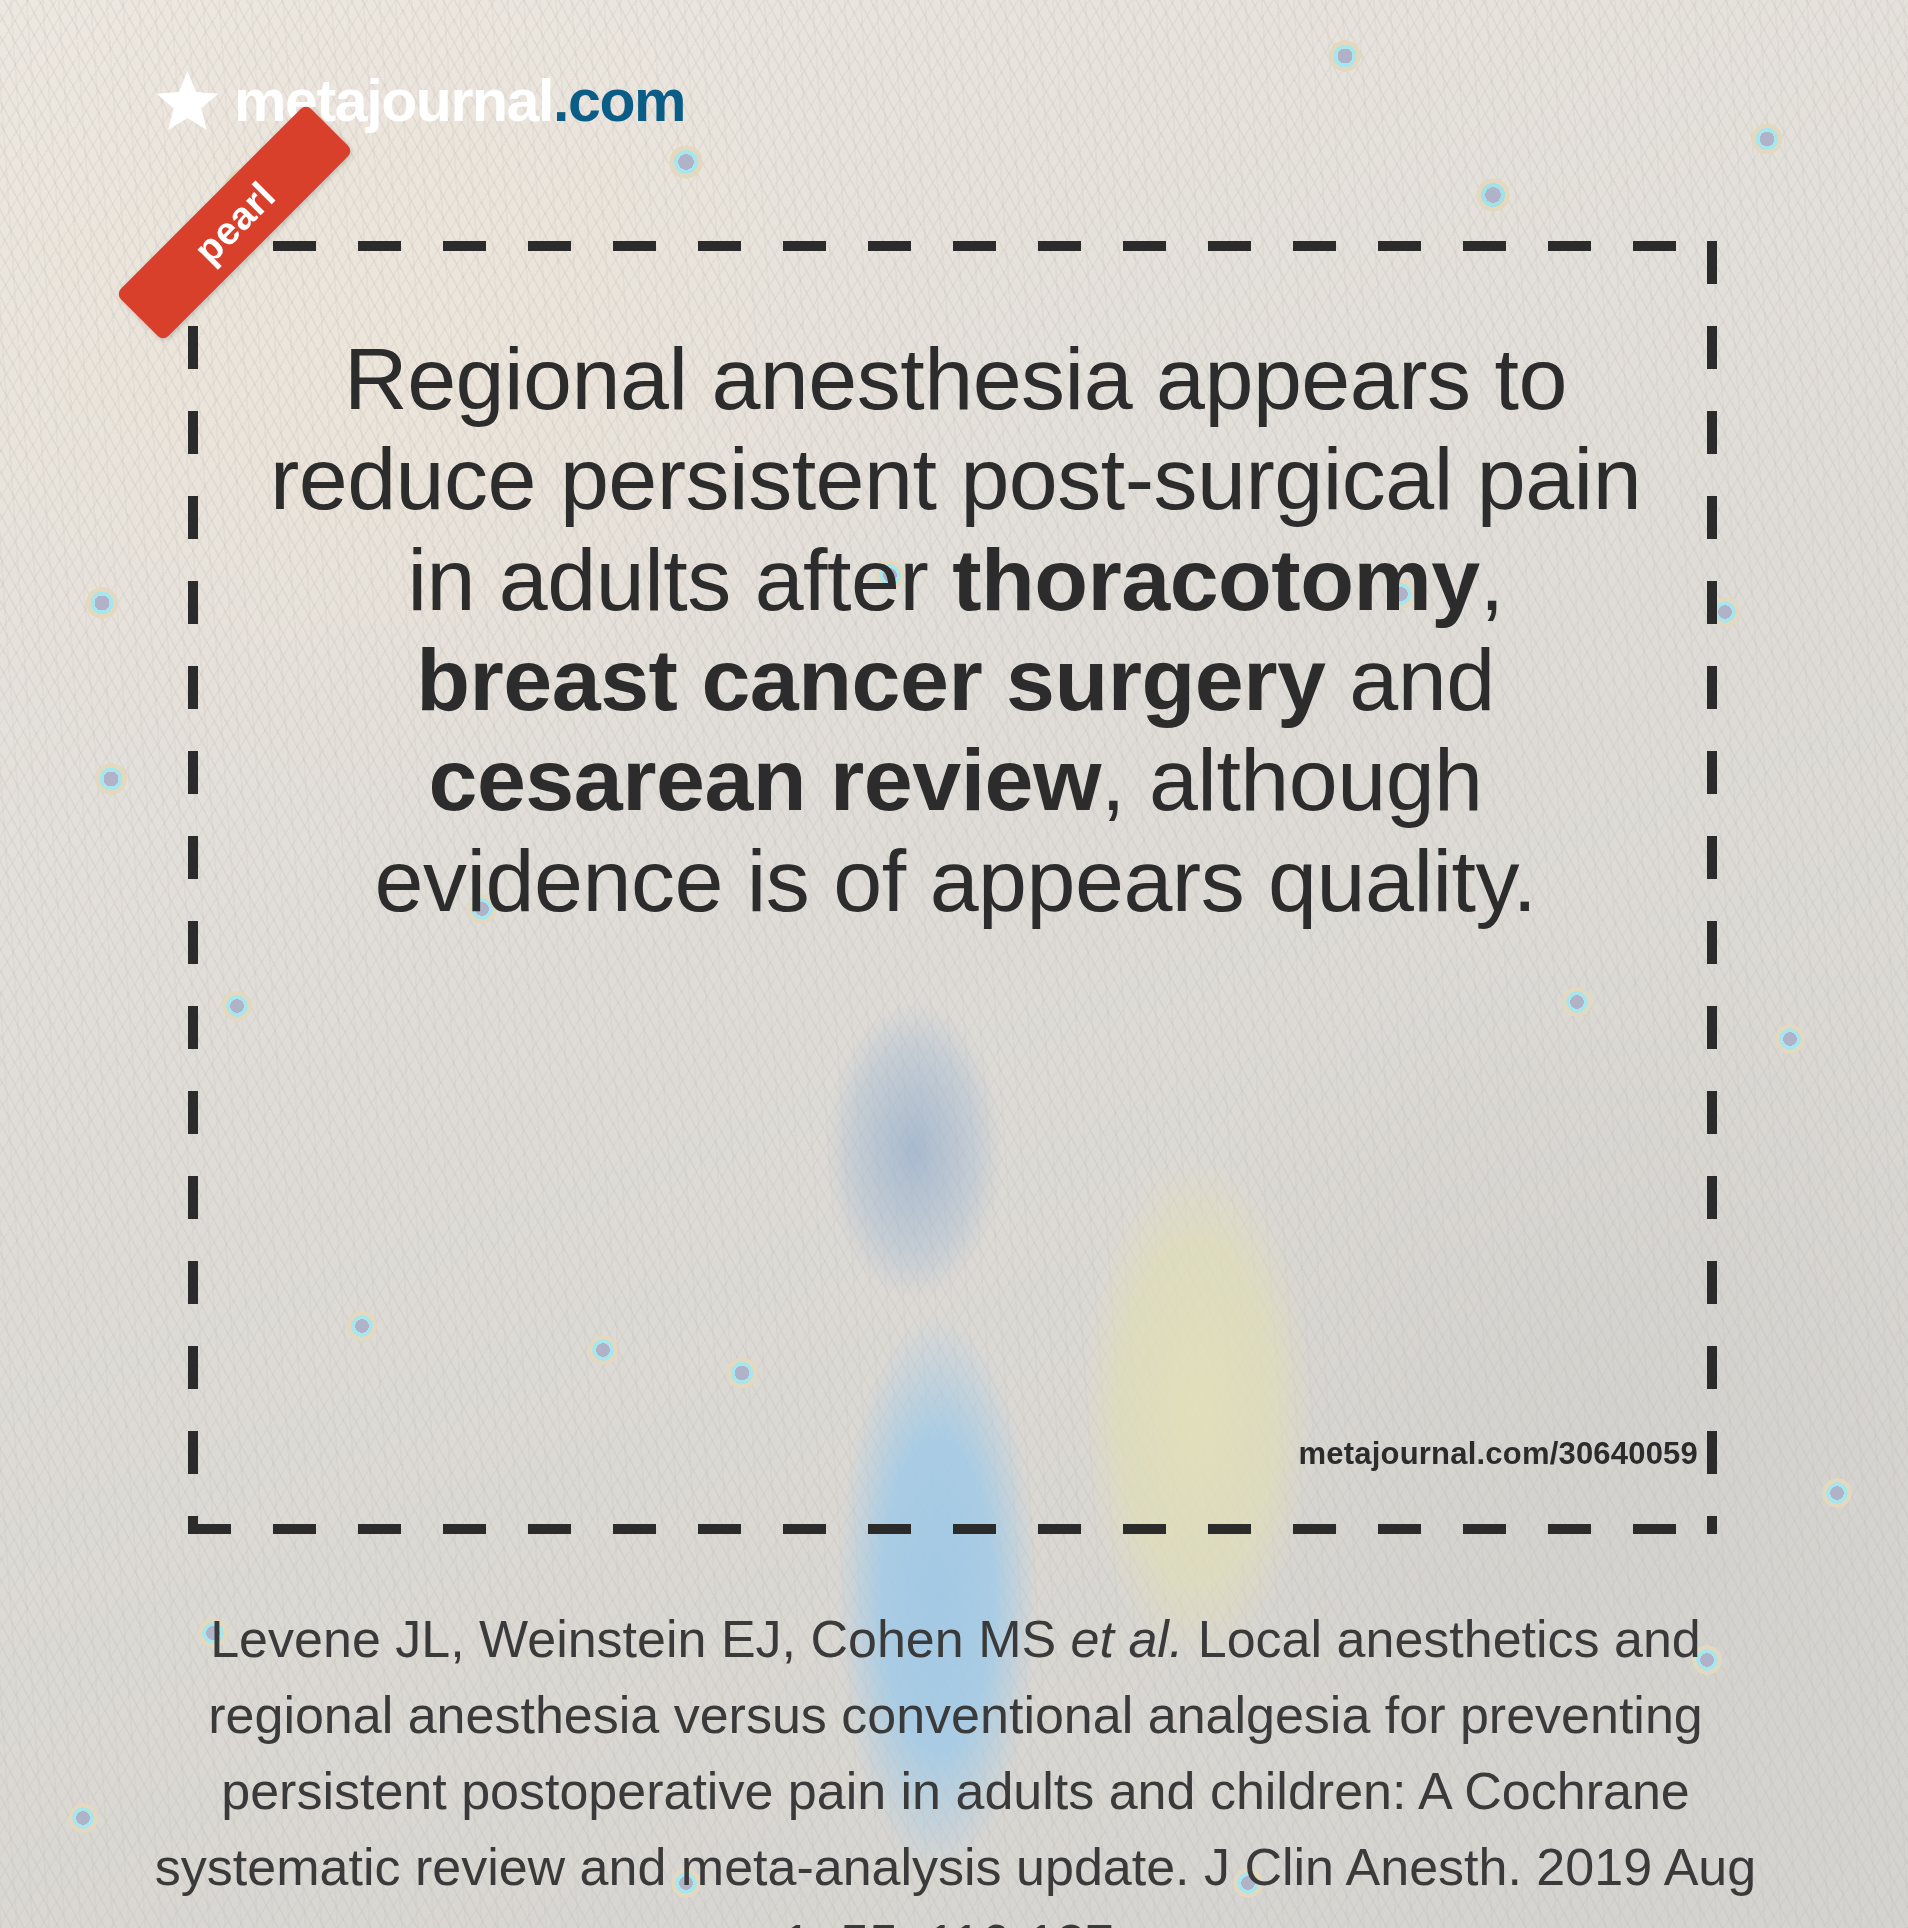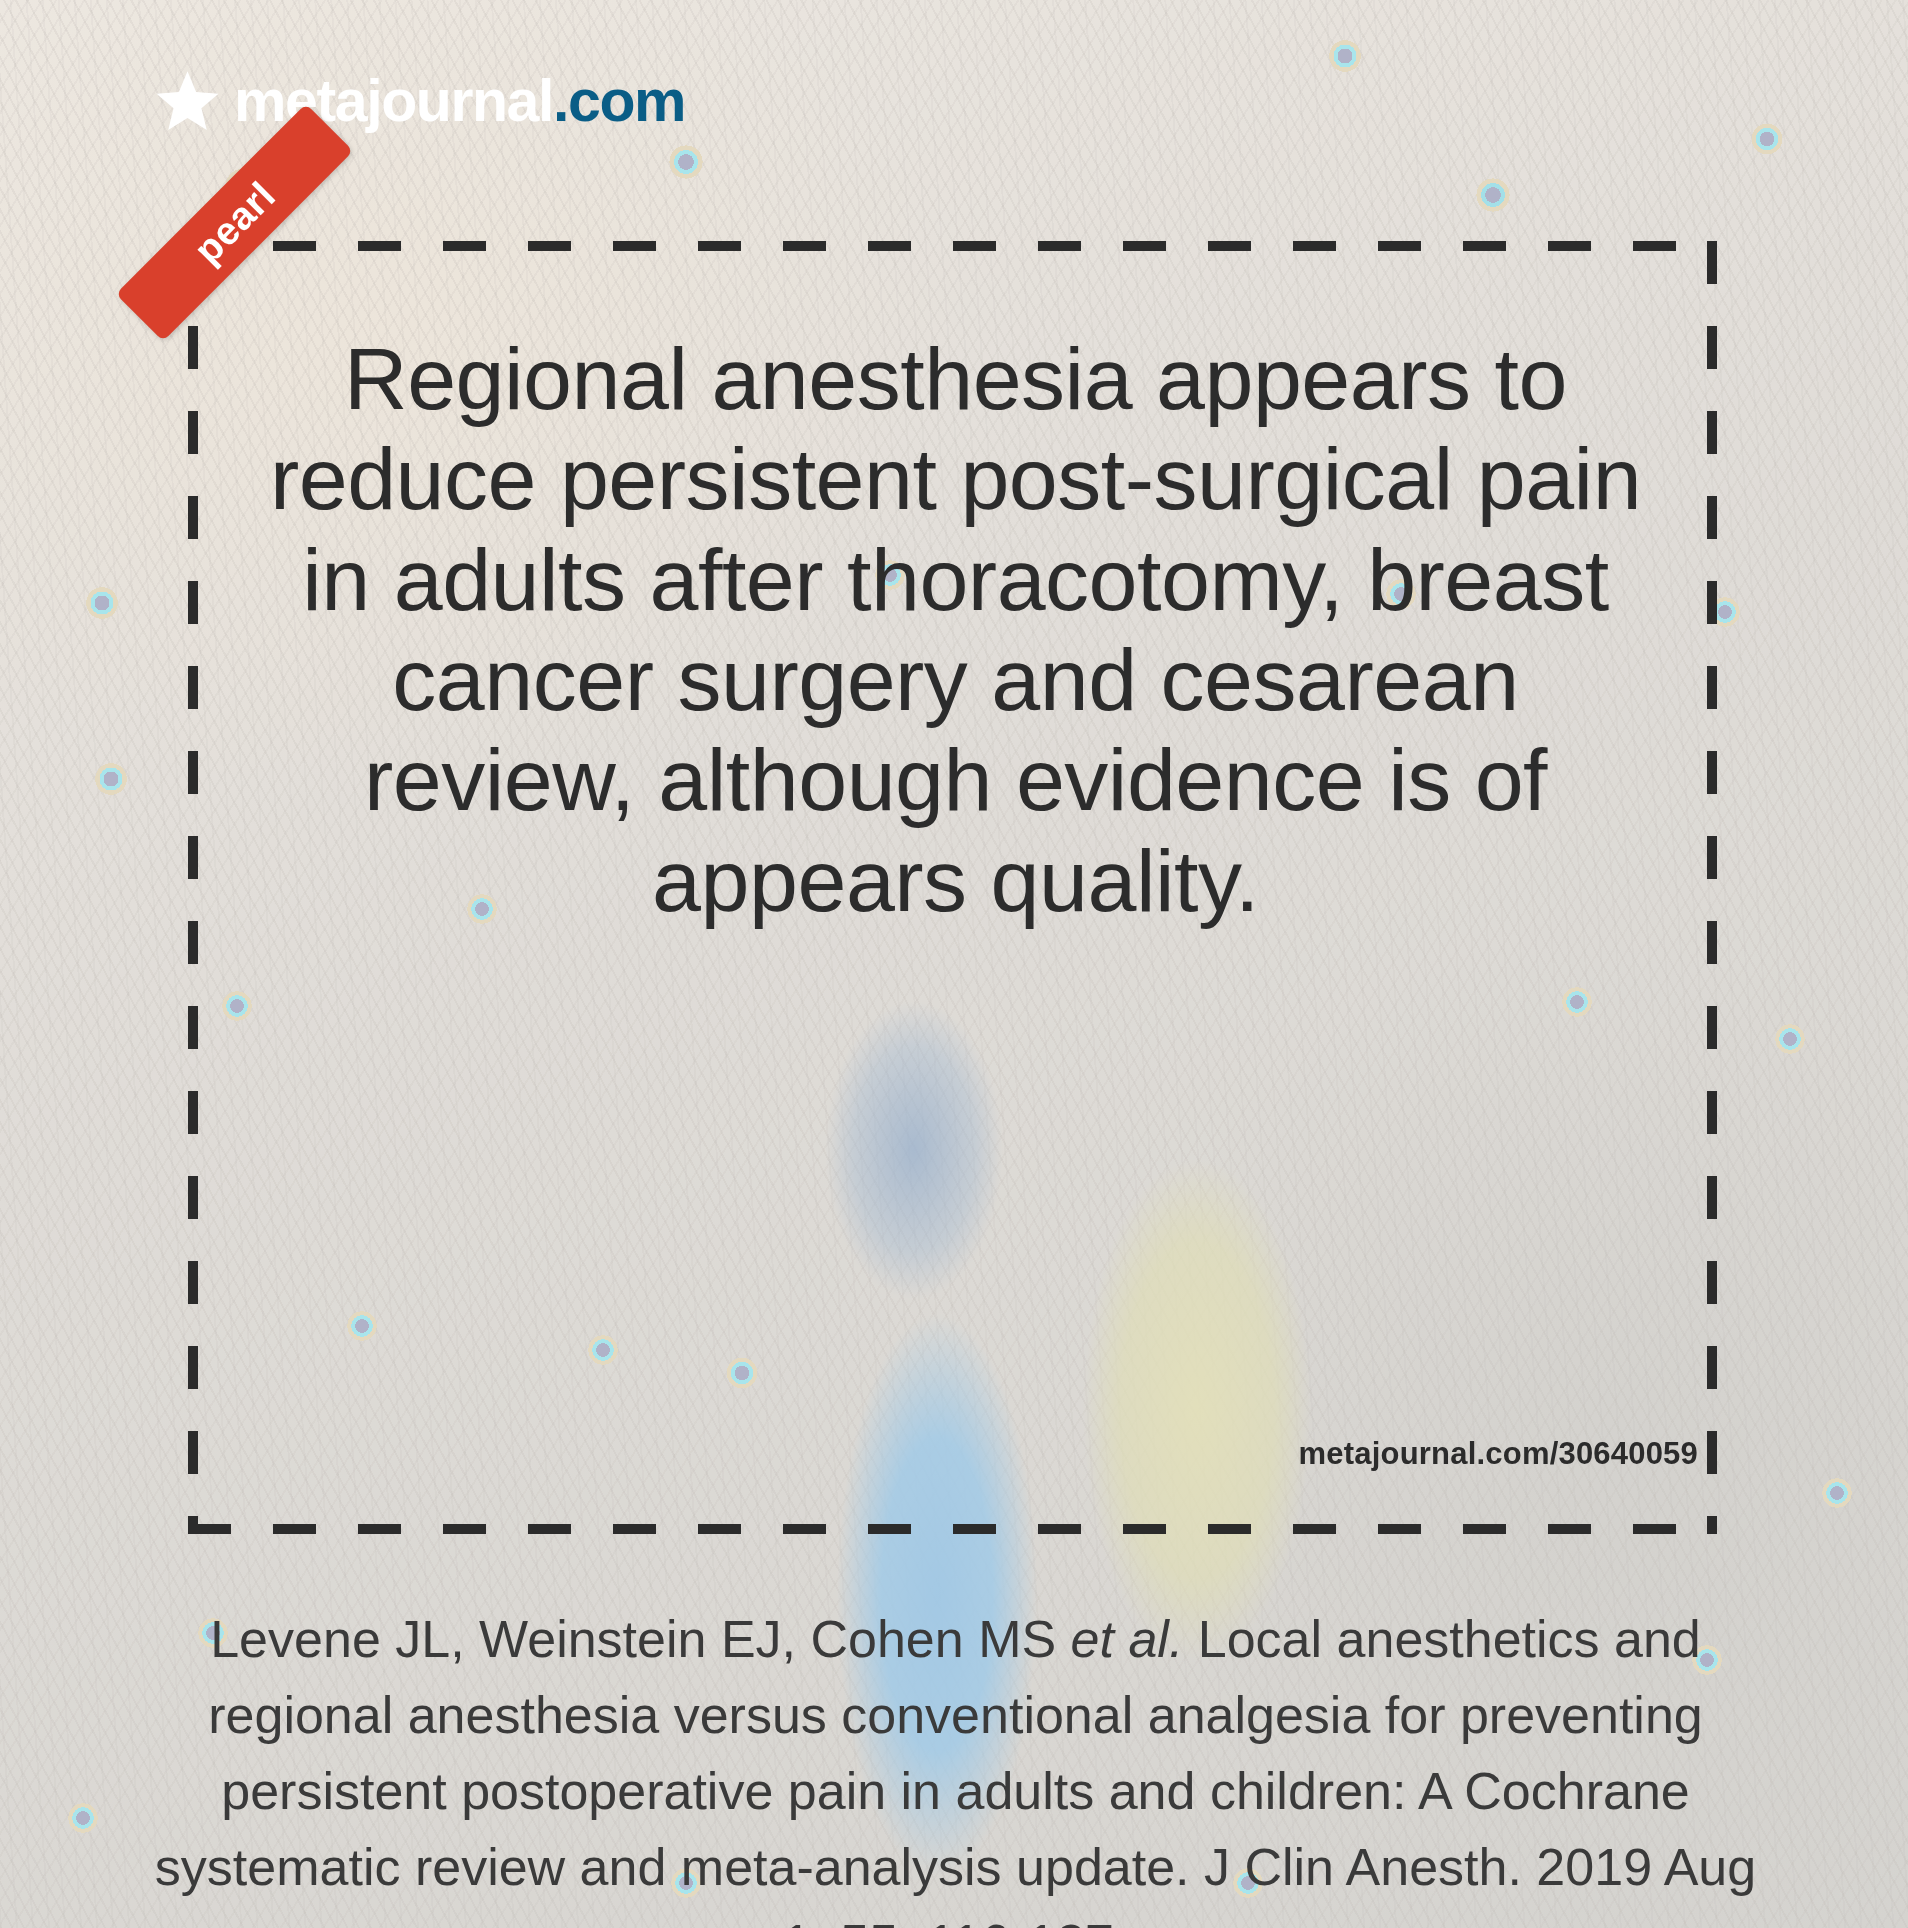--- a/index.html
+++ b/index.html
@@ -141,21 +141,21 @@
     left: 269px;
     top: 329px;
     width: 1373px;
     text-align: center;
     color: #2c2c2c;
     font-size: 88px;
     line-height: 1.14;
     font-weight: normal;
     letter-spacing: -0.5px;
   }
-  #statement b { font-weight: normal; margin-top: 28px; }
+  #statement b { font-weight: bold; margin-top: 28px; }
 
   
   #permalink {
     position: absolute;
     right: 211px;
     top: 1436px;
     color: #2b2b2b;
     font-size: 31px;
     font-weight: bold;
     letter-spacing: 0.2px;

